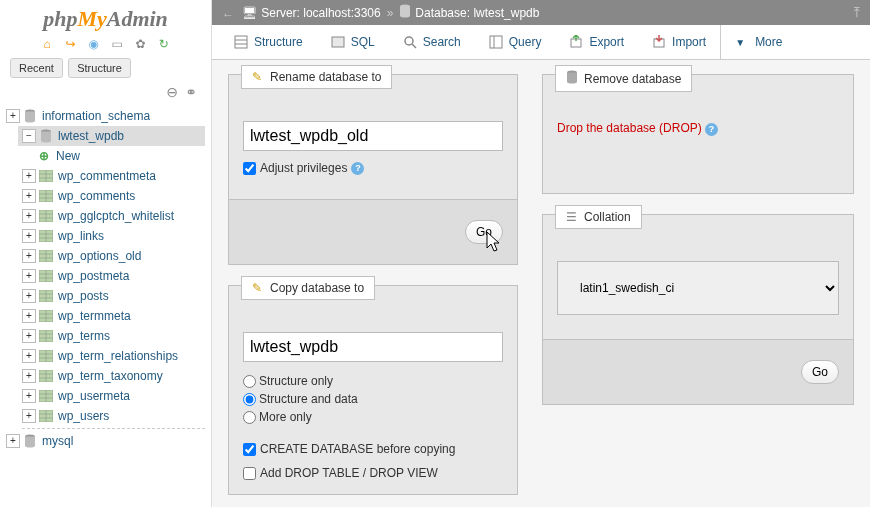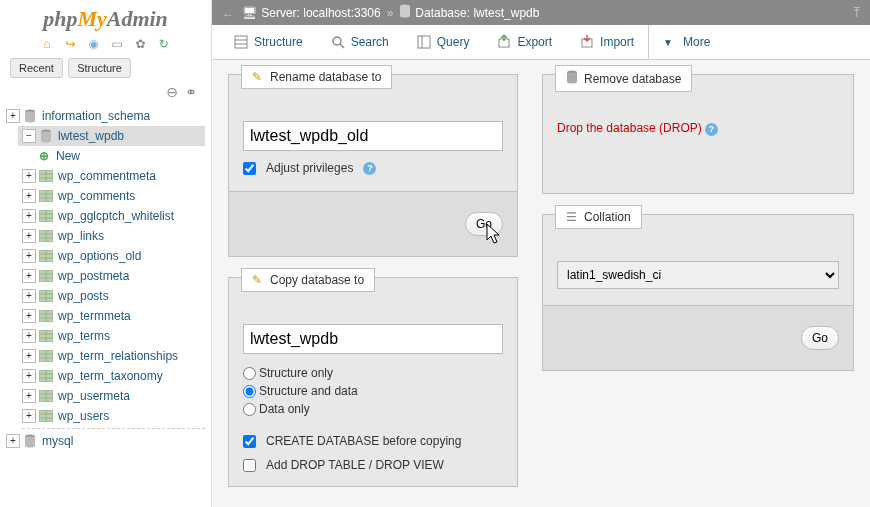--- a/index.html
+++ b/index.html
@@ -41,29 +41,29 @@
 .tab-icon { width: 14px; height: 14px; display: inline-block; }
 .content { padding: 14px 16px; display: flex; gap: 24px; overflow-y: auto; }
 .col { display: flex; flex-direction: column; gap: 20px; }
 .col.left { width: 290px; }
 .col.right { width: 312px; }
 
 fieldset { border: 1px solid #c0c0c0; background: #e8e8e8; position: relative; padding: 46px 14px 14px; }
 fieldset legend { position: absolute; top: -10px; left: 12px; background: #fff; border: 1px solid #c0c0c0; padding: 4px 10px; font-size: 12px; color: #333; display: flex; align-items: center; gap: 4px; }
 fieldset.with-footer { padding-bottom: 0; }
 .fs-body { }
-.fs-footer { background: #ddd; border-top: 1px solid #c0c0c0; margin: 16px -14px 0; padding: 20px 14px; text-align: right; position: relative; }
+.fs-footer { background: #ddd; border-top: 1px solid #c0c0c0; margin: 24px -14px 0; padding: 20px 14px; text-align: right; position: relative; }
 .text-input { width: 100%; padding: 5px 6px; border: 1px solid #bbb; font-size: 16px; }
-.checkbox-row { display: flex; align-items: center; gap: 10px; margin-top: 10px; font-size: 12px; }
+.checkbox-row { display: flex; align-items: center; gap: 4px; margin-top: 10px; font-size: 12px; }
 .radio-row { display: flex; align-items: center; gap: 3px; margin-top: 4px; font-size: 12px; }
 .btn { background: linear-gradient(#fff, #eee); border: 1px solid #bbb; border-radius: 12px; padding: 4px 10px; cursor: pointer; font-size: 12px; }
 .go-cursor { position: absolute; right: 16px; top: 32px; pointer-events: none; }
 .drop-link { color: #c00; cursor: pointer; }
 .info-icon { display: inline-flex; width: 13px; height: 13px; border-radius: 50%; background: #6cb2e4; color: #fff; align-items: center; justify-content: center; font-size: 9px; font-weight: bold; }
-select { width: 100%; padding: 5px; border: 1px solid #bbb; font-size: 12px; }
+select { width: 100%; padding: 18px; border: 1px solid #bbb; font-size: 12px; }
 .spacer { height: 8px; }
 .legend-icon { display: inline-block; width: 14px; color: #888; }
 .db-icon-svg { width: 12px; height: 14px; }
 </style>
 </head>
 <body>
 
 <div class="container">
 
   <div class="sidebar">
@@ -306,20 +306,26 @@
         <div class="tab">
           <span class="tab-icon"><svg width="14" height="14" viewBox="0 0 14 14">
               <rect x="1" y="1" width="12" height="12" fill="none" stroke="#888"></rect>
               <line x1="1" y1="5" x2="13" y2="5" stroke="#888"></line>
               <line x1="1" y1="9" x2="13" y2="9" stroke="#888"></line>
             </svg></span>
           <span>Structure</span>
         </div>
         <div class="tab">
           <span class="tab-icon"><svg width="14" height="14" viewBox="0 0 14 14">
+              <rect x="1" y="2" width="12" height="10" fill="#e8e8e8" stroke="#888"></rect>
+            </svg></span>
+          <span>SQL</span>
+        </div>
+        <div class="tab">
+          <span class="tab-icon"><svg width="14" height="14" viewBox="0 0 14 14">
               <circle cx="6" cy="6" r="4" fill="none" stroke="#888" stroke-width="1.5"></circle>
               <line x1="9" y1="9" x2="13" y2="13" stroke="#888" stroke-width="1.5"></line>
             </svg></span>
           <span>Search</span>
         </div>
         <div class="tab">
           <span class="tab-icon"><svg width="14" height="14" viewBox="0 0 14 14">
               <rect x="1" y="1" width="12" height="12" fill="none" stroke="#888"></rect>
               <line x1="5" y1="1" x2="5" y2="13" stroke="#888"></line>
             </svg></span>
@@ -380,21 +386,21 @@
             <div class="radio-row">
               <input type="radio" name="copytype" style="">
               <span>Structure only</span>
             </div>
             <div class="radio-row">
               <input type="radio" name="copytype" checked="" style="">
               <span>Structure and data</span>
             </div>
             <div class="radio-row">
               <input type="radio" name="copytype" style="">
-              <span>Data only</span>
+              <span>More only</span>
             </div>
             <div class="spacer"></div>
             <div class="checkbox-row">
               <input type="checkbox" checked="" style="">
               <span>CREATE DATABASE before copying</span>
             </div>
             <div class="checkbox-row">
               <input type="checkbox" style="">
               <span>Add DROP TABLE / DROP VIEW</span>
             </div>

